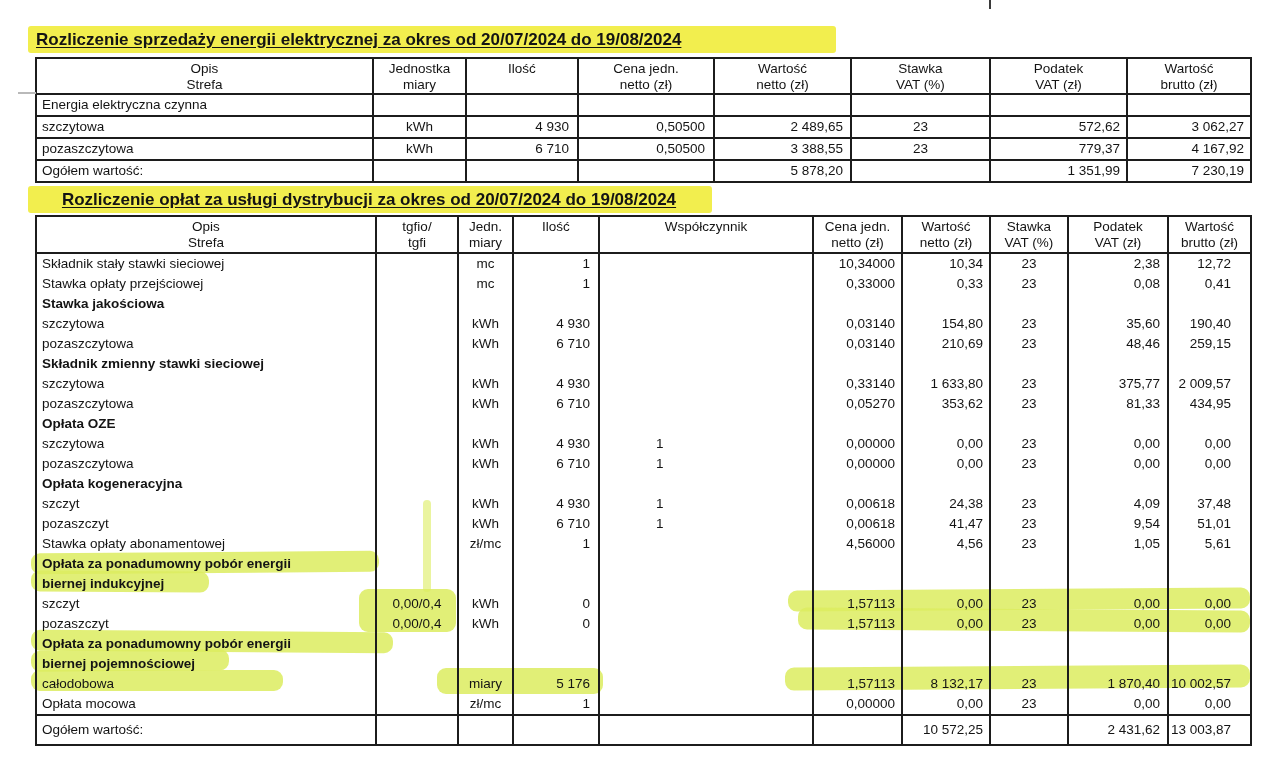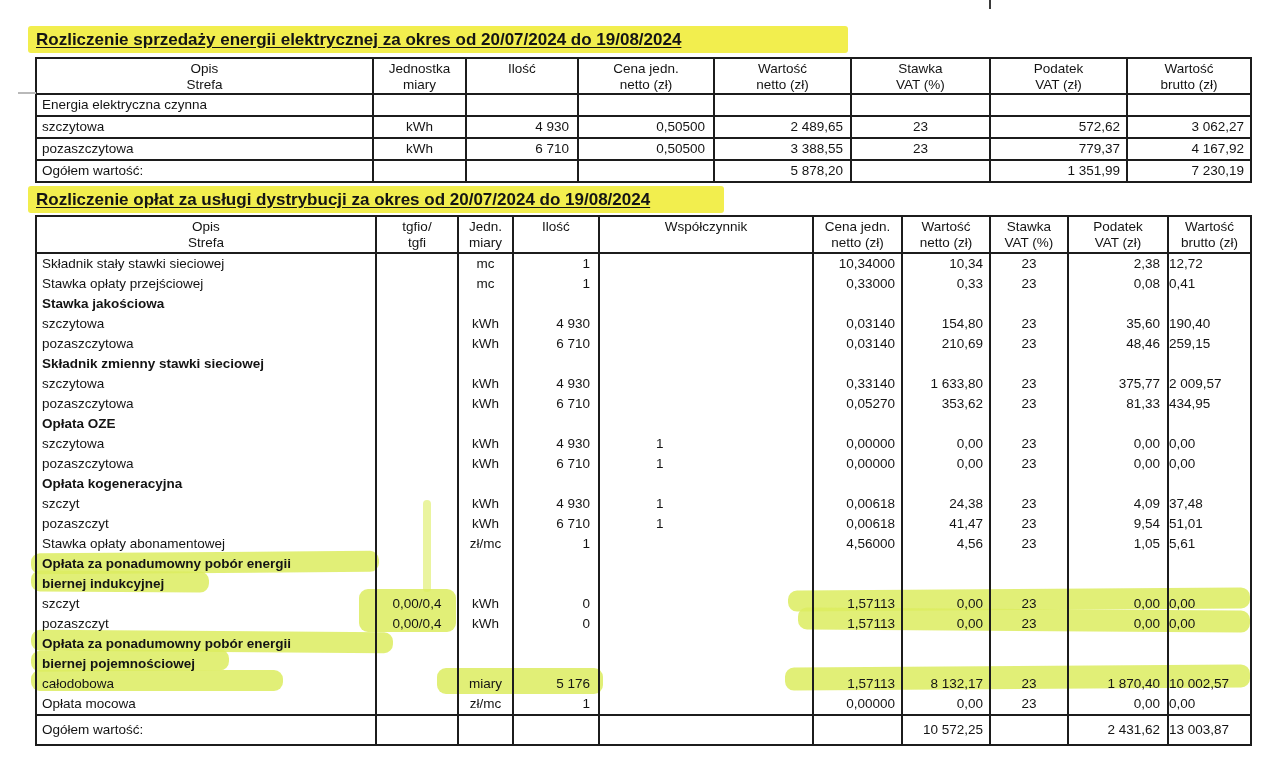--- a/index.html
+++ b/index.html
@@ -11,25 +11,25 @@
     --thl:#f2ee4e;
     --hl:#dcec5f;
     --border:#1c1c1c;
   }
   
   .doc-title{
     position:absolute;z-index:2;
     font-size:17px;font-weight:bold;white-space:nowrap;
     text-decoration:underline;text-underline-offset:2px;
     background:var(--thl);
-    padding:4px 22px 3px 8px;
+    padding:4px 10px 3px 8px;
     border-radius:3px;
   }
   #title1{left:28px;top:26px;width:790px;}
-  #title2{left:28px;top:186px;width:666px;}
+  #title2{left:28px;top:186px;width:666px;text-align:center;}
   
   .hl{position:absolute;z-index:1;background:var(--hl);opacity:.85;border-radius:9px;}
   .hl.r1{transform:rotate(-.4deg);}
   .hl.r2{transform:rotate(.4deg);}
   
   table{
     position:absolute;z-index:2;border-collapse:collapse;table-layout:fixed;
     font-size:13.5px;background:transparent;
   }
   th,td{padding:0;overflow:hidden;white-space:nowrap;font-weight:normal;}
@@ -61,21 +61,21 @@
   #table2 tfoot td{border:2px solid var(--border);height:28px;line-height:26px;vertical-align:middle;}
   #table2 td:nth-child(1){text-align:left;padding-left:5px;}
   #table2 td:nth-child(2){text-align:center;}
   #table2 td:nth-child(3){text-align:center;}
   #table2 td:nth-child(4){text-align:right;padding-right:8px;}
   #table2 td:nth-child(5){text-align:left;padding-left:56px;}
   #table2 td:nth-child(6){text-align:right;padding-right:6px;}
   #table2 td:nth-child(7){text-align:right;padding-right:6px;}
   #table2 td:nth-child(8){text-align:center;}
   #table2 td:nth-child(9){text-align:right;padding-right:7px;}
-  #table2 td:nth-child(10){padding-right:19px;}
+  #table2 td:nth-child(10){text-align:right;padding-right:19px;}
   
   #table1 col.c0{width:337px}#table1 col.c1{width:93px}#table1 col.c2{width:112px}
   #table1 col.c3{width:136px}#table1 col.c4{width:137px}#table1 col.c5{width:139px}
   #table1 col.c6{width:137px}#table1 col.c7{width:124px}
   #table2 col.c0{width:340px}#table2 col.c1{width:82px}#table2 col.c2{width:55px}
   #table2 col.c3{width:86px}#table2 col.c4{width:214px}#table2 col.c5{width:89px}
   #table2 col.c6{width:88px}#table2 col.c7{width:78px}#table2 col.c8{width:100px}
   #table2 col.c9{width:83px}
   
   .artifact{position:absolute;z-index:3;}

